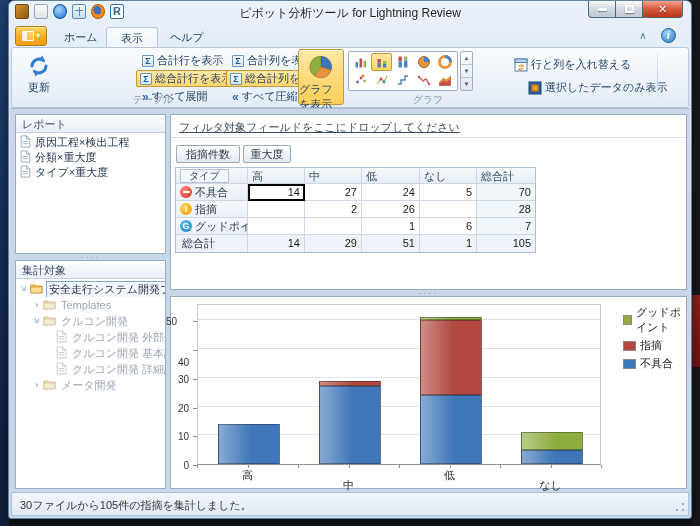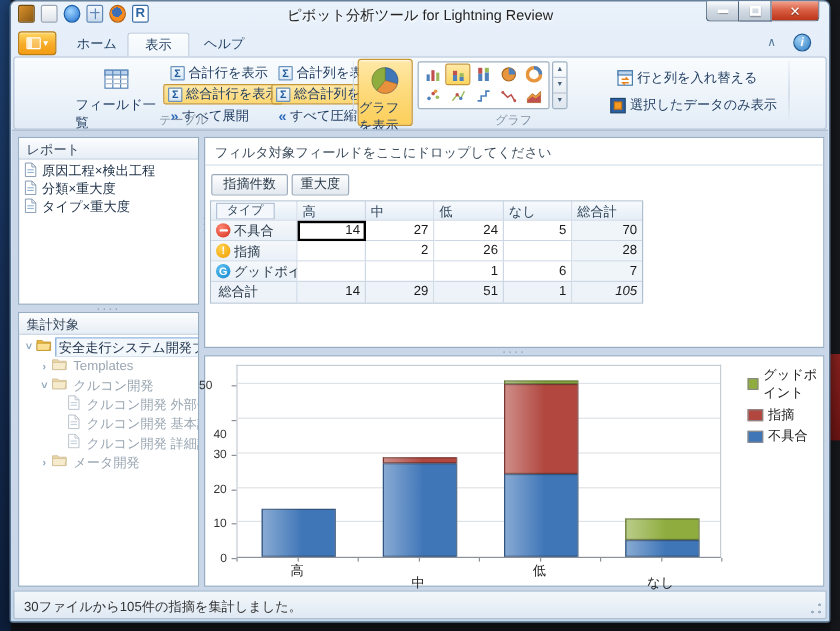--- a/index.html
+++ b/index.html
@@ -80,21 +80,21 @@
 
 .tree-item{display:flex;align-items:center;height:16px;font-size:11px;color:#22354c;white-space:nowrap;overflow:hidden;}
 .tree-item.grayed{color:#9aa6b2;}
 .tree-item .exp{width:12px;text-align:center;color:#8fa8c0;font-weight:bold;font-size:9px;flex:0 0 auto;}
 .tree-item .lbl{padding:0 2px;}
 .tree-item.selected .lbl{border:1px solid #7da7d8;background:#f2f7fc;}
 .tree-item svg{flex:0 0 auto;margin-right:3px;}
 .tree-item.grayed svg{opacity:.6;filter:grayscale(35%);}
 
 
-.hint-strip{height:23px;border-bottom:1px solid #d5dfe9;font-size:11px;color:#3c4c5c;padding:5px 0 0 8px;}
+.hint-strip{height:23px;border-bottom:1px solid #d5dfe9;font-size:11px;color:#3c4c5c;padding:5px 0 0 8px;text-decoration:underline;}
 .fieldbtn{position:absolute;top:30px;height:18px;border:1px solid #9cabbc;border-radius:2px;background:linear-gradient(180deg,#fefefe,#e3e9f0);font-size:11px;color:#2a3a4a;text-align:center;line-height:16px;}
 #pivot-table{position:absolute;left:4px;top:52px;border:1px solid #aebfcf;}
 .trow{display:flex;}
 .tcell{border-right:1px solid #cdd8e4;border-bottom:1px solid #cdd8e4;height:17px;font-size:11px;color:#1a1a1a;background:#fff;overflow:hidden;white-space:nowrap;}
 .tcell:last-child{border-right:none;}
 .trow:last-child .tcell{border-bottom:none;}
 .tcell.th{background:linear-gradient(180deg,#f7fafd,#e4edf6);color:#33475c;padding:1px 0 0 4px;height:16px;}
 .tcell.th.corner span{display:inline-block;border:1px solid #b4c4d6;background:#f4f8fc;padding:0 8px;font-size:10px;line-height:12px;margin-top:0px;}
 .tcell.rowhead{background:linear-gradient(180deg,#f5f8fb,#e9f0f7);display:flex;align-items:center;padding-left:2px;color:#2a3a4a;}
 .tcell.num{text-align:right;padding:2px 4px 0 0;}
@@ -170,30 +170,28 @@
       </div>
       <div class="tab t0">ホーム</div>
       <div class="tab t1 active">表示</div>
       <div class="tab t2">ヘルプ</div>
       <div class="ribbon-min-btn">∧</div>
       <div class="help-btn">i</div>
     </div>
 
     <div class="ribbon">
 
-      <div class="bigbtn" style="left:50px;width:70px;">
+      <div class="bigbtn" style="left:6px;width:42px;">
         <svg class="mini-ic" style="width:24px;height:24px;" viewBox="0 0 24 24">
-          <rect x="2.5" y="4.5" width="19" height="15" fill="#fff" stroke="#5b87b8"></rect>
-          <rect x="2.5" y="4.5" width="19" height="4" fill="#b8d2ee" stroke="#5b87b8"></rect>
-          <line x1="9" y1="4.5" x2="9" y2="19.5" stroke="#5b87b8"></line>
-            <line x1="15.5" y1="4.5" x2="15.5" y2="19.5" stroke="#5b87b8"></line>
-          <line x1="2.5" y1="12" x2="21.5" y2="12" stroke="#aebfd0"></line>
-            <line x1="2.5" y1="15.7" x2="21.5" y2="15.7" stroke="#aebfd0"></line>
+          <path d="M5 12a7.2 7.2 0 0 1 11.6-5.4" fill="none" stroke="#2e7bd0" stroke-width="3" stroke-linecap="round"></path>
+          <path d="M19 12a7.2 7.2 0 0 1-11.6 5.4" fill="none" stroke="#2e7bd0" stroke-width="3" stroke-linecap="round"></path>
+          <path d="M15.5 1.5l2 6-6.2-1.4z" fill="#2e7bd0"></path>
+            <path d="M8.5 22.5l-2-6 6.2 1.4z" fill="#2e7bd0"></path>
         </svg>
-        <span>フィールド一覧</span>
+        <span>更新</span>
       </div>
       <div class="rbtn" style="left:126px;top:4px;">
           <span class="sigma">Σ</span>
           <span>合計行を表示</span>
         </div>
       <div class="rbtn hl" style="left:124px;top:22px;">
           <span class="sigma">Σ</span>
           <span>総合計行を表示</span>
         </div>
       <div class="rbtn" style="left:126px;top:40px;">
@@ -300,21 +298,21 @@
         <div class="gsb">▼</div>
       </div>
       <div class="rbtn" style="left:498px;top:8px;">
         <svg class="mini-ic" viewBox="0 0 14 14">
           <rect x="1" y="1" width="12" height="12" fill="#fff" stroke="#4a7cae"></rect>
           <rect x="1" y="1" width="12" height="3.5" fill="#bcd6ef" stroke="#4a7cae"></rect>
           <path d="M4 8h5l-1.6-1.6M10 11H5l1.6 1.6" stroke="#e8821e" stroke-width="1.2" fill="none"></path>
         </svg>
         <span>行と列を入れ替える</span>
       </div>
-      <div class="rbtn" style="left:492px;top:31px;justify-content:center;">
+      <div class="rbtn" style="left:512px;top:31px;justify-content:center;">
         <svg class="mini-ic" viewBox="0 0 14 14">
           <rect x="1" y="1" width="12" height="12" fill="#2d5f9e" stroke="#1d456f"></rect>
           <rect x="4" y="4" width="6" height="6" fill="#f59a23" stroke="#c87311"></rect>
         </svg>
         <span>選択したデータのみ表示</span>
       </div>
       <div class="grp-label" style="left:286px;width:260px;">グラフ</div>
       <div class="rsep" style="left:645px;"></div>
     </div>
 
@@ -467,21 +465,21 @@
               <div class="tcell num totalc" style="width: 58px;">7</div>
             </div>
             <div class="trow total">
               <div class="tcell rowhead" style="width: 72px;">
                 <span>総合計</span>
               </div>
               <div class="tcell num" style="width: 57px;">14</div>
               <div class="tcell num" style="width: 57px;">29</div>
               <div class="tcell num" style="width: 58px;">51</div>
               <div class="tcell num" style="width: 57px;">1</div>
-              <div class="tcell num totalc" style="width: 58px; font-style: italic;">105</div>
+              <div class="tcell num totalc" style="width: 58px;">105</div>
             </div>
           </div>
       </div>
       <div class="splitter" style="left:160px;top:181px;width:517px;height:6px;">····</div>
 
       <div class="panel" style="left:160px;top:187px;width:517px;height:193px;">
         <div id="plot">
             <div class="gridline" style="bottom: 28.75px;"></div>
             <div class="gridline" style="bottom: 57.5px;"></div>
             <div class="gridline" style="bottom: 86.25px;"></div>

